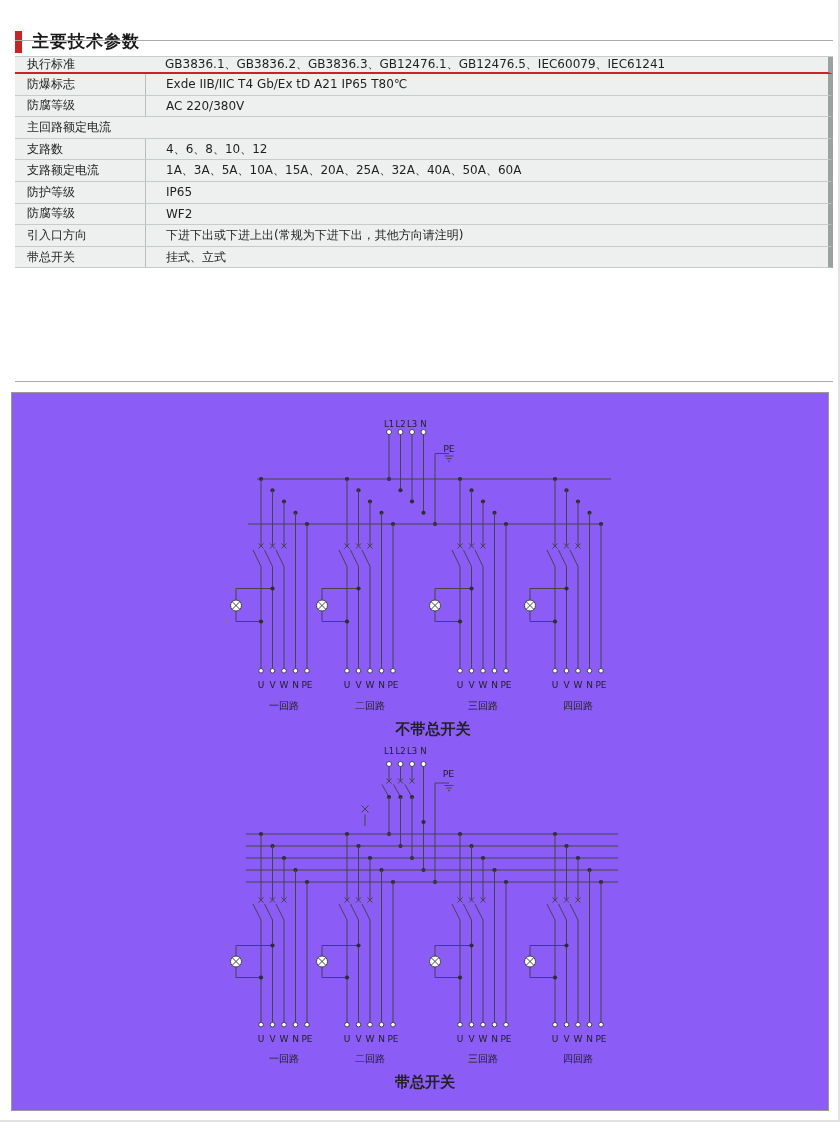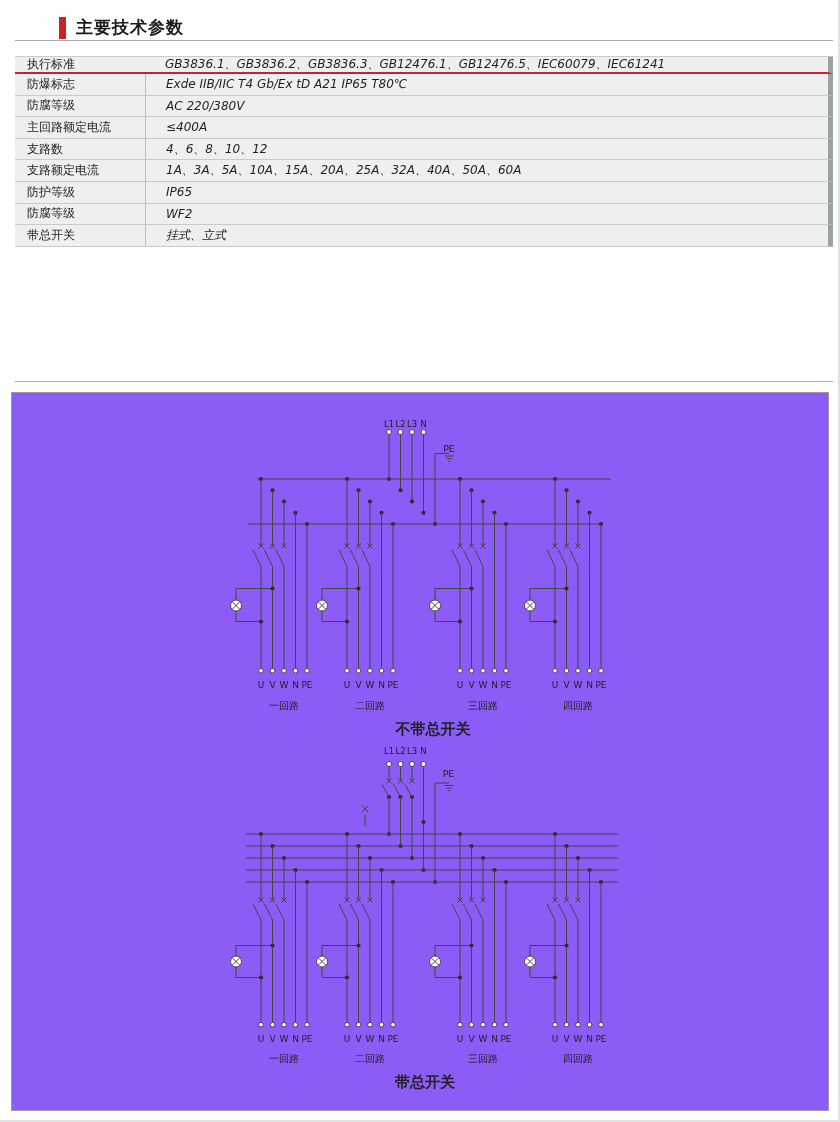--- a/index.html
+++ b/index.html
@@ -11,71 +11,74 @@
   .sec .t{font-size:17px;font-weight:bold;color:#1a1a1a;letter-spacing:1px;}
   .rule{position:absolute;left:15px;width:818px;height:1px;background:#aaadad;}
   
   .spec{position:absolute;left:15px;top:56px;width:818px;border-top:1px solid #c6cbcb;}
   .t-row{display:flex;height:21.6px;background:#eef0ef;border-bottom:1px solid #c6cbcb;
          border-right:5px solid #9aa2a2;box-sizing:border-box;}
   .t-row.first{height:17px;border-bottom:2px solid #cc2222;}
   .t-label{width:130px;padding-left:12px;box-sizing:border-box;font-size:12px;
            display:flex;align-items:center;white-space:nowrap;}
   .t-value{flex:1;padding-left:20px;box-sizing:border-box;font-size:12px;
-           display:flex;align-items:center;white-space:nowrap;border-left:1px solid #b8bebe;font-style:italic;}
+           display:flex;align-items:center;white-space:nowrap;border-left:1px solid #b8bebe;}
   .t-row.first .t-value{border-left:none;}
   
   .diagram-box{position:absolute;left:11px;top:392px;width:818px;height:719px;
                border:1px solid #9a9a9a;background:#8b5cf6;box-sizing:border-box;}
   .diagram-box svg{position:absolute;left:0;top:0;}
   svg text{font-family:"DejaVu Sans","Liberation Sans",sans-serif;fill:#222;}
 </style>
 </head>
 <body>
 
 <div class="page">
 
-  <div class="sec" style="top:16px;margin-left:44px;">
+  <div class="sec" style="top:30px;">
     <span class="bar"></span>
     <span class="t">主要技术参数</span>
   </div>
   <div class="rule" style="top:40px;"></div>
 
   <div class="spec" id="spec-table">
       <div class="t-row first">
         <div class="t-label">执行标准</div>
         <div class="t-value">GB3836.1、GB3836.2、GB3836.3、GB12476.1、GB12476.5、IEC60079、IEC61241</div>
       </div>
       <div class="t-row">
         <div class="t-label">防爆标志</div>
         <div class="t-value">Exde IIB/IIC T4 Gb/Ex tD A21 IP65 T80℃</div>
       </div>
       <div class="t-row">
         <div class="t-label">防腐等级</div>
         <div class="t-value">AC 220/380V</div>
       </div>
       <div class="t-row">
         <div class="t-label">主回路额定电流</div>
-        <div class="t-value">≤400A</div>
       </div>
       <div class="t-row">
         <div class="t-label">支路数</div>
         <div class="t-value">4、6、8、10、12</div>
       </div>
       <div class="t-row">
         <div class="t-label">支路额定电流</div>
         <div class="t-value">1A、3A、5A、10A、15A、20A、25A、32A、40A、50A、60A</div>
       </div>
       <div class="t-row">
         <div class="t-label">防护等级</div>
         <div class="t-value">IP65</div>
       </div>
       <div class="t-row">
         <div class="t-label">防腐等级</div>
         <div class="t-value">WF2</div>
+      </div>
+      <div class="t-row">
+        <div class="t-label">引入口方向</div>
+        <div class="t-value">下进下出或下进上出(常规为下进下出，其他方向请注明)</div>
       </div>
       <div class="t-row">
         <div class="t-label">带总开关</div>
         <div class="t-value">挂式、立式</div>
       </div>
     </div>
 
   <div class="sec" style="top:354px;margin-top:40px;">
     <span class="bar"></span>
     <span class="t">电气原理图</span>

